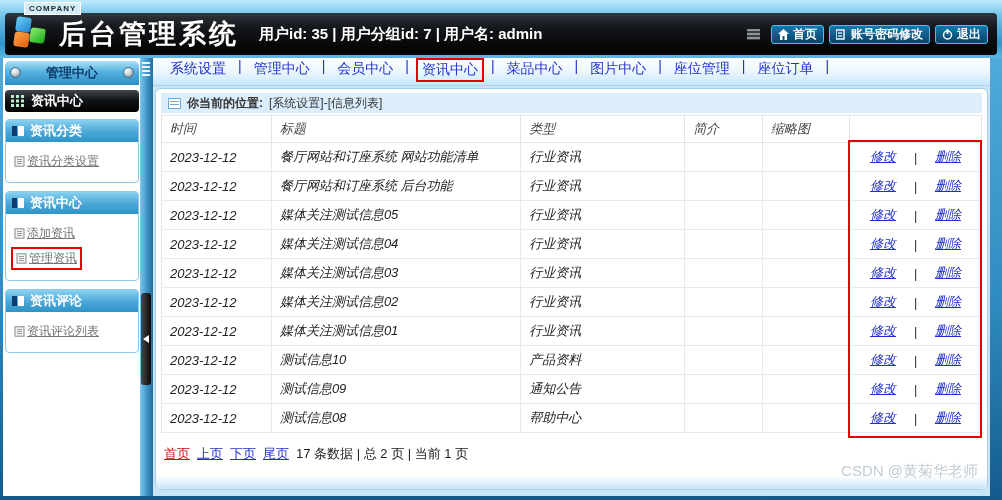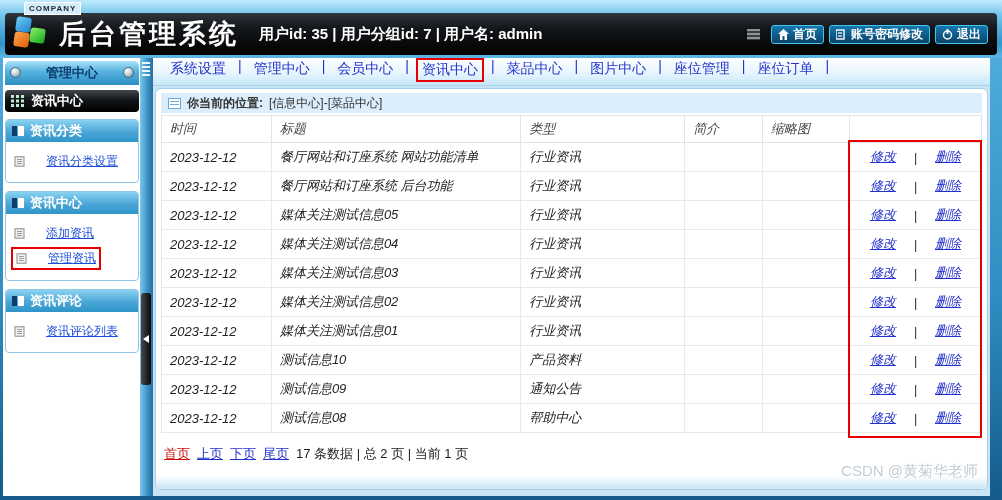--- a/index.html
+++ b/index.html
@@ -55,22 +55,22 @@
   .pin.l { left:5px; } .pin.r { right:5px; }
   .side-dark { height:22px; margin:0 0 7px 0; border-radius:4px;
                background:linear-gradient(180deg,#42484f 0%,#121518 45%,#000 100%);
                display:flex; align-items:center; gap:6px; padding-left:6px;
                color:#fff; font-weight:bold; font-size:13px; }
   .group { border:1px solid #8fc8e8; border-radius:4px; margin-bottom:8px; overflow:hidden; background:#fff; }
   .group-head { height:22px; background:linear-gradient(180deg,#8ad2f2 0%,#4aa6d6 55%,#2e94c8 100%);
                 color:#fff; font-weight:bold; font-size:13px;
                 display:flex; align-items:center; gap:6px; padding-left:6px; }
   .group-items { padding:6px 3px 7px 5px; }
-  .side-item { display:flex; align-items:center; gap:21px; margin:3px 0; padding:2px 3px;
-               font-size:12px; color:#1d4ed8; cursor:pointer; width:fit-content; }
+  .side-item { display:flex; align-items:center; gap:2px; margin:3px 0; padding:2px 3px;
+               font-size:12px; color:#737373; cursor:pointer; width:fit-content; }
   .side-item .lbl { text-decoration:underline; white-space:nowrap; }
   .side-item.hl { border:2px solid #e60000; padding:1px 3px; }
 
   
   .topbar { height:28px; flex:none; display:flex; align-items:flex-start;
             background:linear-gradient(180deg,#ffffff 0%,#e8f5fd 55%,#c7e7f9 100%);
             border-bottom:1px solid #a8d3ec; font-size:14px; color:#2233cc; padding-left:8px; }
   .nav-item { margin:0 4px; padding:2px 5px; cursor:pointer; white-space:nowrap; }
   .nav-item.hl { border:2px solid #e60000; padding:1px 4px; }
   .nav-sep { color:#2233cc; margin:0 3px; }
@@ -272,21 +272,21 @@
           <span class="nav-item">座位管理</span>
           <span class="nav-sep">|</span>
           <span class="nav-item">座位订单</span>
           <span class="nav-sep">|</span>
         </div>
 
       <div class="panel">
         <div class="crumb">
           <span class="crumb-ico"></span>
           <b>你当前的位置:</b>
-          <span> [信息中心]-[菜品中心]</span>
+          <span> [系统设置]-[信息列表]</span>
         </div>
 
         <table class="data">
           <colgroup>
             <col style="width:13.4%">
               <col style="width:30.4%">
               <col style="width:20%">
             <col style="width:9.5%">
               <col style="width:10.6%">
               <col style="width:16.1%">

